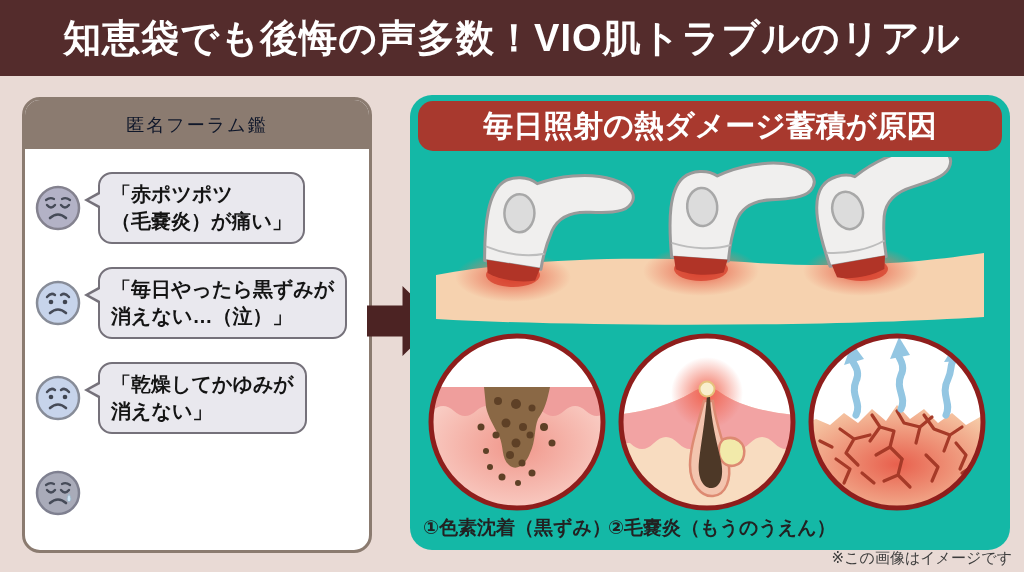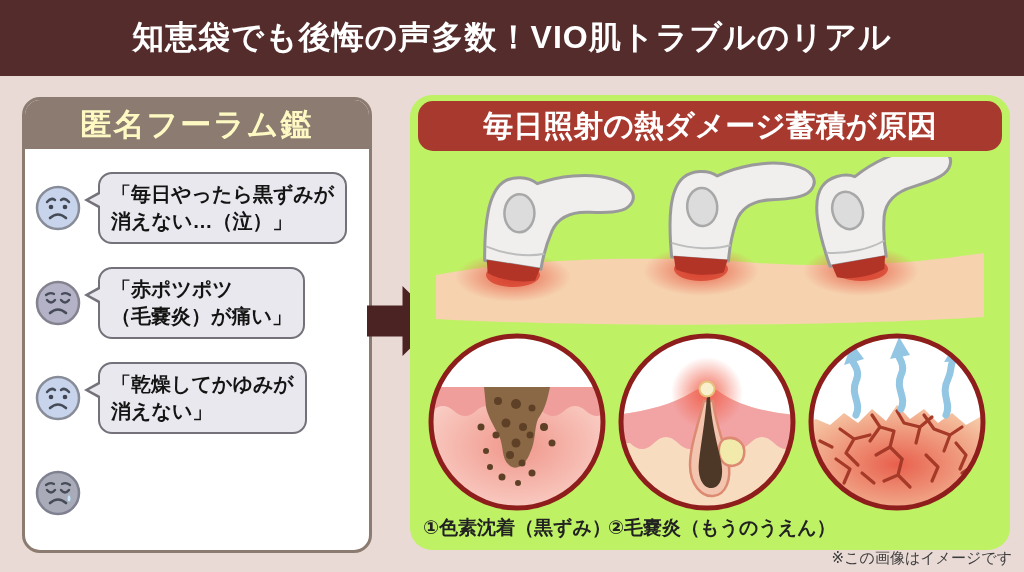--- a/index.html
+++ b/index.html
@@ -3,46 +3,46 @@
 <meta charset="utf-8">
 <style>
   html,body{margin:0;padding:0;}
   body{width:1024px;height:572px;overflow:hidden;
        font-family:"Liberation Sans","DejaVu Sans",sans-serif;}
   #app{position:relative;width:1024px;height:572px;background:#e9dad5;}
 
   
   .banner{position:absolute;left:0;top:0;width:1024px;height:76px;background:#542c2c;
           display:flex;align-items:center;justify-content:center;}
-  .banner-title{color:#ffffff;font-size:32px;font-weight:800;letter-spacing:1px;white-space:nowrap;text-align:right;}
+  .banner-title{color:#ffffff;font-size:38px;font-weight:800;letter-spacing:1px;white-space:nowrap;text-align:right;}
 
   
   .forum-panel{position:absolute;left:22px;top:97px;width:350px;height:456px;background:#ffffff;
                border:3px solid #8b7b70;border-radius:18px;overflow:hidden;box-sizing:border-box;}
   .forum-header{height:49px;background:#8b7b70;display:flex;align-items:center;justify-content:center;}
-  .forum-header-label{color:#fef9c3;font-size:31px;font-weight:700;letter-spacing:2px;}
+  .forum-header-label{color:#0f172a;font-size:18px;font-weight:400;letter-spacing:2px;}
   .forum-body{display:flex;flex-direction:column;padding:20px 8px 0 10px;gap:17px;}
   .post-row{display:flex;align-items:center;height:78px;}
   .face{flex:0 0 46px;width:46px;height:46px;}
   .bubble{position:relative;margin-left:17px;background:#e9e8ee;border:2.5px solid #75717a;
           border-radius:14px;padding:7px 11px;max-width:262px;}
   .bubble::before{content:"";position:absolute;left:-16px;top:17px;width:0;height:0;
           border-style:solid;border-width:9px 16px 9px 0;
           border-color:transparent #75717a transparent transparent;}
   .bubble::after{content:"";position:absolute;left:-11px;top:19px;width:0;height:0;
           border-style:solid;border-width:7px 13px 7px 0;
           border-color:transparent #e9e8ee transparent transparent;}
   .bubble-text{font-size:20px;font-weight:800;line-height:1.35;color:#141414;white-space:pre-line;}
 
   
   .big-arrow{position:absolute;left:367px;top:286px;width:71px;height:70px;background:#4c2323;
              clip-path:polygon(0 28%,50% 28%,50% 0,100% 50%,50% 100%,50% 72%,0 72%);}
 
   
-  .cause-panel{position:absolute;left:410px;top:95px;width:600px;height:455px;background:#bef264;
+  .cause-panel{position:absolute;left:410px;top:95px;width:600px;height:455px;background:#14b8a6;
                border-radius:22px;}
   .cause-header{position:absolute;left:8px;right:8px;top:6px;height:50px;background:#a8392e;
                 border-radius:15px;display:flex;align-items:center;justify-content:center;}
   .cause-header-label{color:#ffffff;font-size:30px;font-weight:800;white-space:nowrap;}
   .devices-svg{position:absolute;left:18px;top:62px;}
   .trouble-circle{position:absolute;top:236px;width:182px;height:182px;}
   .circle-1{left:16px;} .circle-2{left:206px;} .circle-3{left:396px;}
   .caption{position:absolute;top:420px;font-size:19px;font-weight:800;color:#222222;
            text-align:center;white-space:nowrap;}
   .caption-1{left:12px;width:190px;text-align:center;} .caption-2{left:198px;width:198px;} .caption-3{left:390px;width:208px;}
@@ -60,42 +60,42 @@
   </div>
 
   <div class="forum-panel">
     <div class="forum-header">
       <span class="forum-header-label">匿名フーラム鑑</span>
     </div>
     <div class="forum-body">
 
       <div class="post-row">
         <svg class="face" viewBox="0 0 46 46">
+          <circle cx="23" cy="23" r="21" fill="#b3b2c6" stroke="#84828f" stroke-width="2.5"></circle>
+          <path d="M11 15 Q15 12 19 14 M27 14 Q31 12 35 15" stroke="#464b58" stroke-width="2.2" fill="none" stroke-linecap="round"></path>
+          <path d="M12 20 Q16 25 20 20 M26 20 Q30 25 34 20" stroke="#464b58" stroke-width="2.4" fill="none" stroke-linecap="round"></path>
+          <path d="M15 33 Q23 26 31 33" stroke="#464b58" stroke-width="2.6" fill="none" stroke-linecap="round"></path>
+        </svg>
+        <div class="bubble">
+          <div class="bubble-text">「赤ポツポツ
+（毛嚢炎）が痛い」</div>
+        </div>
+      </div>
+
+      <div class="post-row">
+        <svg class="face" viewBox="0 0 46 46">
           <circle cx="23" cy="23" r="21" fill="#c7d4eb" stroke="#878c98" stroke-width="2.5"></circle>
           <path d="M12 17 Q16 12 20 15 M26 15 Q30 12 34 17" stroke="#464b58" stroke-width="2.4" fill="none" stroke-linecap="round"></path>
           <circle cx="16" cy="22" r="2.3" fill="#3f4450"></circle>
             <circle cx="30" cy="22" r="2.3" fill="#3f4450"></circle>
           <path d="M15 33 Q23 26 31 33" stroke="#464b58" stroke-width="2.6" fill="none" stroke-linecap="round"></path>
         </svg>
         <div class="bubble">
           <div class="bubble-text">「毎日やったら黒ずみが
 消えない…（泣）」</div>
-        </div>
-      </div>
-
-      <div class="post-row">
-        <svg class="face" viewBox="0 0 46 46">
-          <circle cx="23" cy="23" r="21" fill="#b3b2c6" stroke="#84828f" stroke-width="2.5"></circle>
-          <path d="M11 15 Q15 12 19 14 M27 14 Q31 12 35 15" stroke="#464b58" stroke-width="2.2" fill="none" stroke-linecap="round"></path>
-          <path d="M12 20 Q16 25 20 20 M26 20 Q30 25 34 20" stroke="#464b58" stroke-width="2.4" fill="none" stroke-linecap="round"></path>
-          <path d="M15 33 Q23 26 31 33" stroke="#464b58" stroke-width="2.6" fill="none" stroke-linecap="round"></path>
-        </svg>
-        <div class="bubble">
-          <div class="bubble-text">「赤ポツポツ
-（毛嚢炎）が痛い」</div>
         </div>
       </div>
 
       <div class="post-row">
         <svg class="face" viewBox="0 0 46 46">
           <circle cx="23" cy="23" r="21" fill="#c7d4eb" stroke="#878c98" stroke-width="2.5"></circle>
           <path d="M12 17 Q16 12 20 15 M26 15 Q30 12 34 17" stroke="#464b58" stroke-width="2.4" fill="none" stroke-linecap="round"></path>
           <circle cx="16" cy="22" r="2.3" fill="#3f4450"></circle>
             <circle cx="30" cy="22" r="2.3" fill="#3f4450"></circle>
           <path d="M15 33 Q23 26 31 33" stroke="#464b58" stroke-width="2.6" fill="none" stroke-linecap="round"></path>

